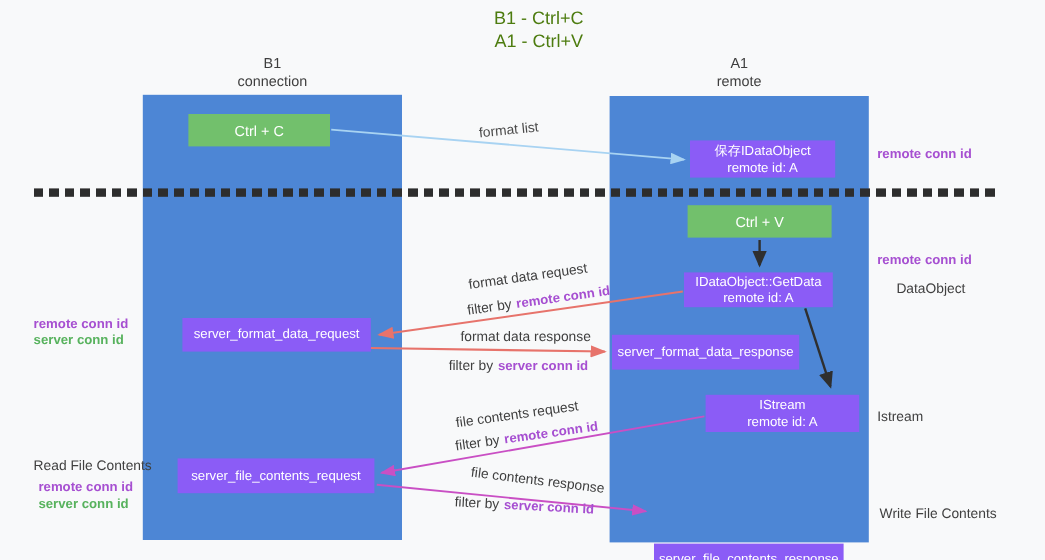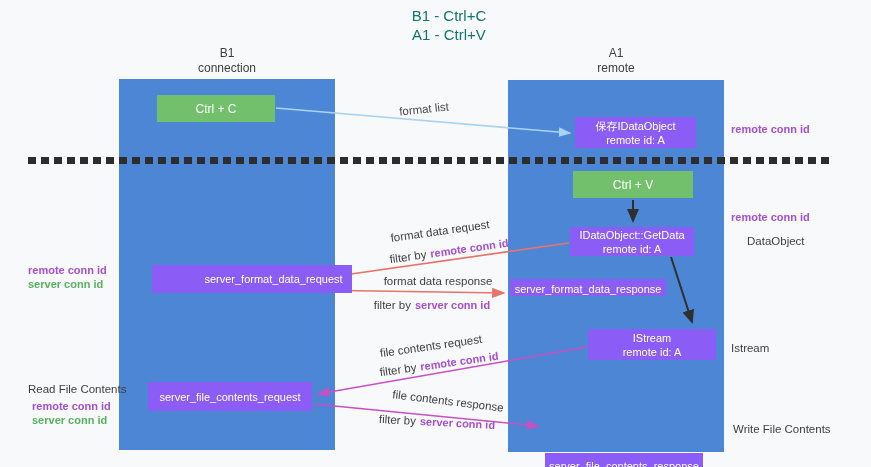--- a/index.html
+++ b/index.html
@@ -2,21 +2,21 @@
 <html><head>
 <meta charset="utf-8">
 <style>
   html,body{margin:0;padding:0;background:#f8f9fa;}
   .canvas{
     position:relative;width:871px;height:467px;background:#f8f9fa;
     font-family:"Liberation Sans",sans-serif;overflow:hidden;color:#3e3e3e;
   }
   .lane{position:absolute;background:#4d86d5;}
   .title-block{position:absolute;left:374px;top:6px;width:150px;text-align:center;
-    font-size:15px;line-height:19px;color:#0f766e;}
+    font-size:15px;line-height:19px;color:#4d7c0f;}
   .lane-header{position:absolute;width:140px;text-align:center;font-size:12px;
     line-height:15px;color:#3e3e3e;}
   .box{position:absolute;display:flex;flex-direction:column;align-items:center;
     justify-content:center;color:#fff;text-align:center;white-space:nowrap;}
   .box.green{background:#72c06c;font-size:12px;}
   .box.orange{background:#8b5cf6;font-size:11px;line-height:14px;}
   .msg{position:absolute;white-space:nowrap;font-size:11.5px;color:#3f3f3f;}
   .center{transform:translate(-50%,-50%);}
   .r-neg8{transform:translate(-50%,-50%) rotate(-8deg);}
   .r-neg5{transform:translate(-50%,-50%) rotate(-6deg);}
@@ -90,25 +90,25 @@
 
   <div class="box green layer3" style="left:573px;top:171px;width:120px;height:27px;">
     <div>Ctrl + V</div>
   </div>
 
   <div class="box orange layer3" style="left:570px;top:227px;width:124px;height:29px;">
     <div>IDataObject::GetData</div>
     <div>remote id: A</div>
   </div>
 
-  <div class="box orange layer3" style="left:152px;top:265px;width:157px;height:28px;padding-left:43px;">
+  <div class="box orange layer3" style="left:152px;top:265px;width:157px;height:28px;">
     <div>server_format_data_request</div>
   </div>
 
-  <div class="box orange layer3" style="left:510px;top:279px;width:156px;height:17px;justify-content:flex-end;">
+  <div class="box orange layer3" style="left:510px;top:279px;width:156px;height:29px;">
     <div>server_format_data_response</div>
   </div>
 
   <div class="box orange layer3" style="left:588px;top:329px;width:128px;height:31px;">
     <div>IStream</div>
     <div>remote id: A</div>
   </div>
 
   <div class="box orange layer3" style="left:148px;top:382px;width:164px;height:29px;">
     <div>server_file_contents_request</div>

